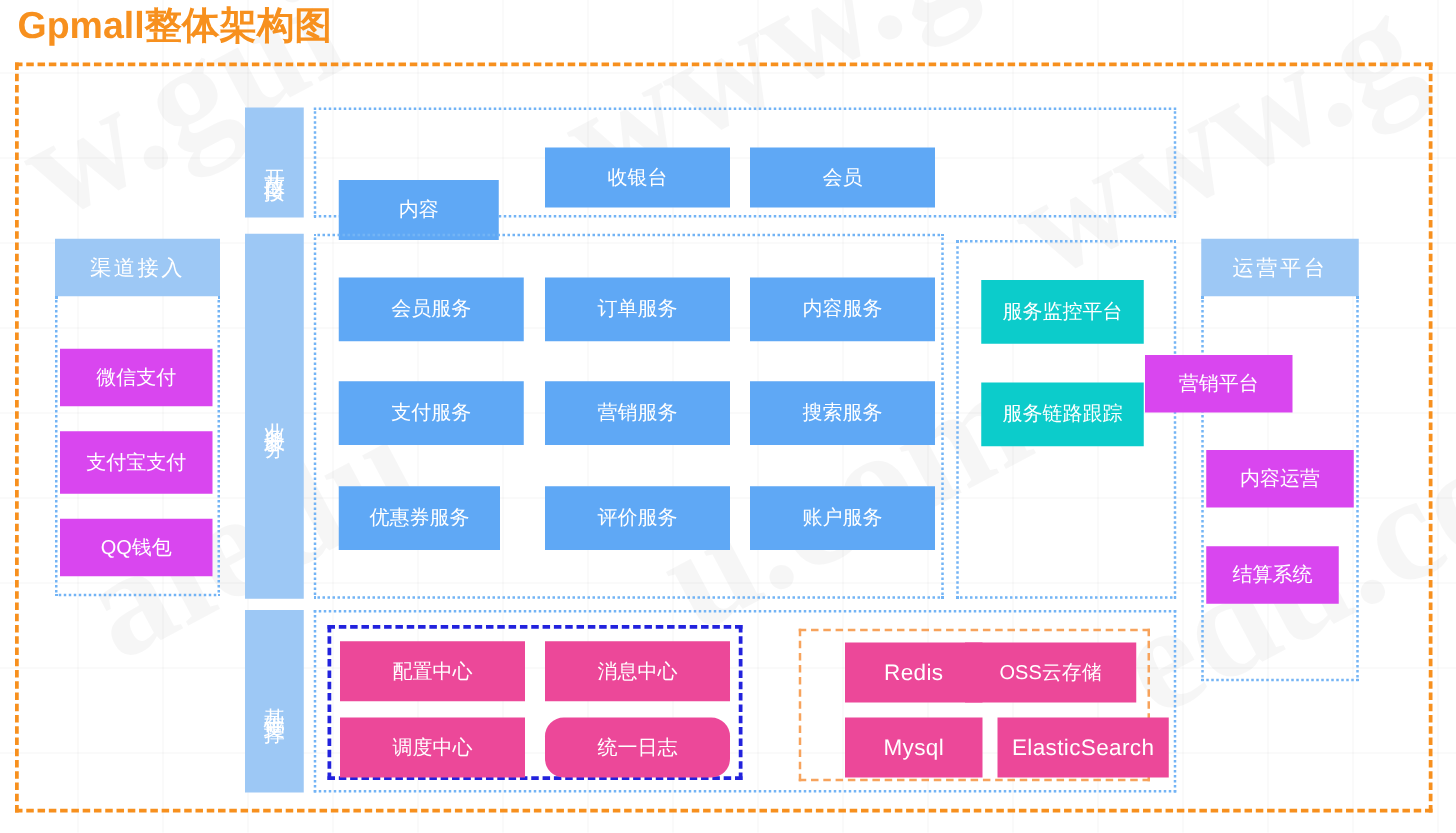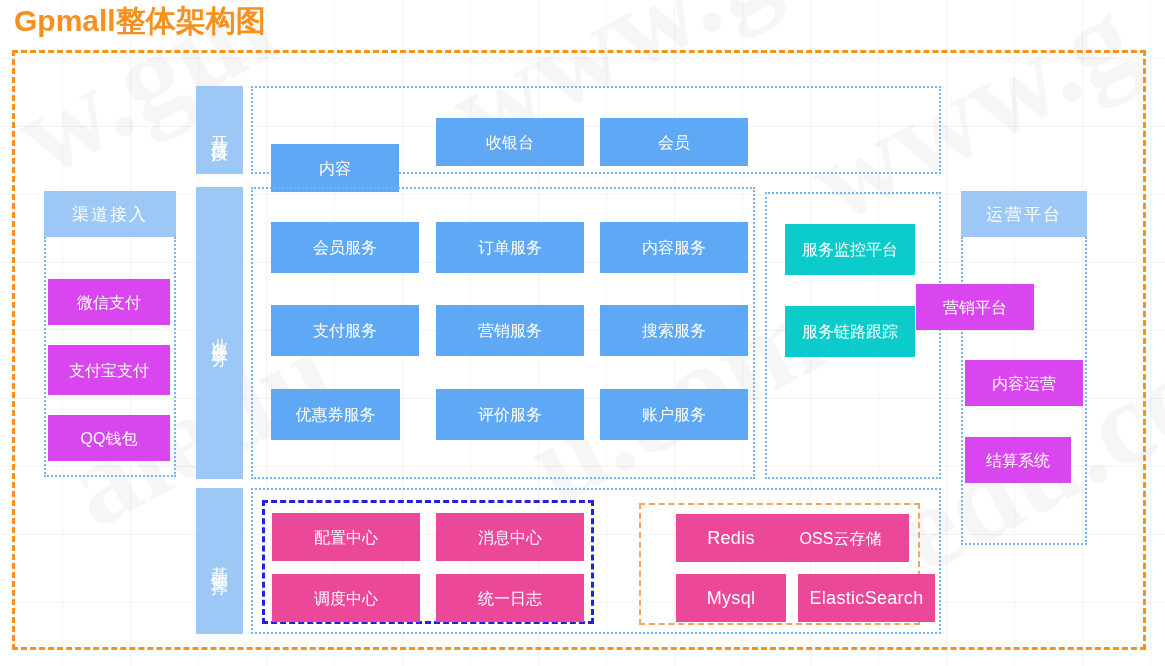--- a/index.html
+++ b/index.html
@@ -146,19 +146,19 @@
 <div class="box tile green" style="left:965px;top:437px;width:106px;height:46px;">结算系统</div>
 
 <div class="box vlabel" style="left:196px;top:488px;width:47px;height:146px;">基础支撑</div>
 
 <div class="box dotframe" style="left:251px;top:488px;width:690px;height:146px;"></div>
 
 <div class="box infra-blue-frame" style="left:262px;top:500px;width:332px;height:124px;"></div>
 <div class="box tile orange" style="left:272px;top:513px;width:148px;height:48px;">配置中心</div>
 <div class="box tile orange" style="left:436px;top:513px;width:148px;height:48px;">消息中心</div>
 <div class="box tile orange" style="left:272px;top:574px;width:148px;height:48px;">调度中心</div>
-<div class="box tile orange" style="left:436px;top:574px;width:148px;height:48px;">统一日志</div>
+<div class="box tile orange" style="left:436px;top:574px;width:148px;height:48px;border-radius:15px;">统一日志</div>
 
 <div class="box infra-orange-frame" style="left:639px;top:503px;width:281px;height:122px;"></div>
 <div class="box tile orange latin" style="left:650px;top:514px;width:110px;height:48px;">Redis</div>
 <div class="box tile orange" style="left:772px;top:514px;width:137px;height:48px;">OSS云存储</div>
 <div class="box tile orange latin" style="left:650px;top:574px;width:110px;height:48px;">Mysql</div>
 <div class="box tile orange latin" style="left:772px;top:574px;width:137px;height:48px;">ElasticSearch</div>
 
 </body></html>

